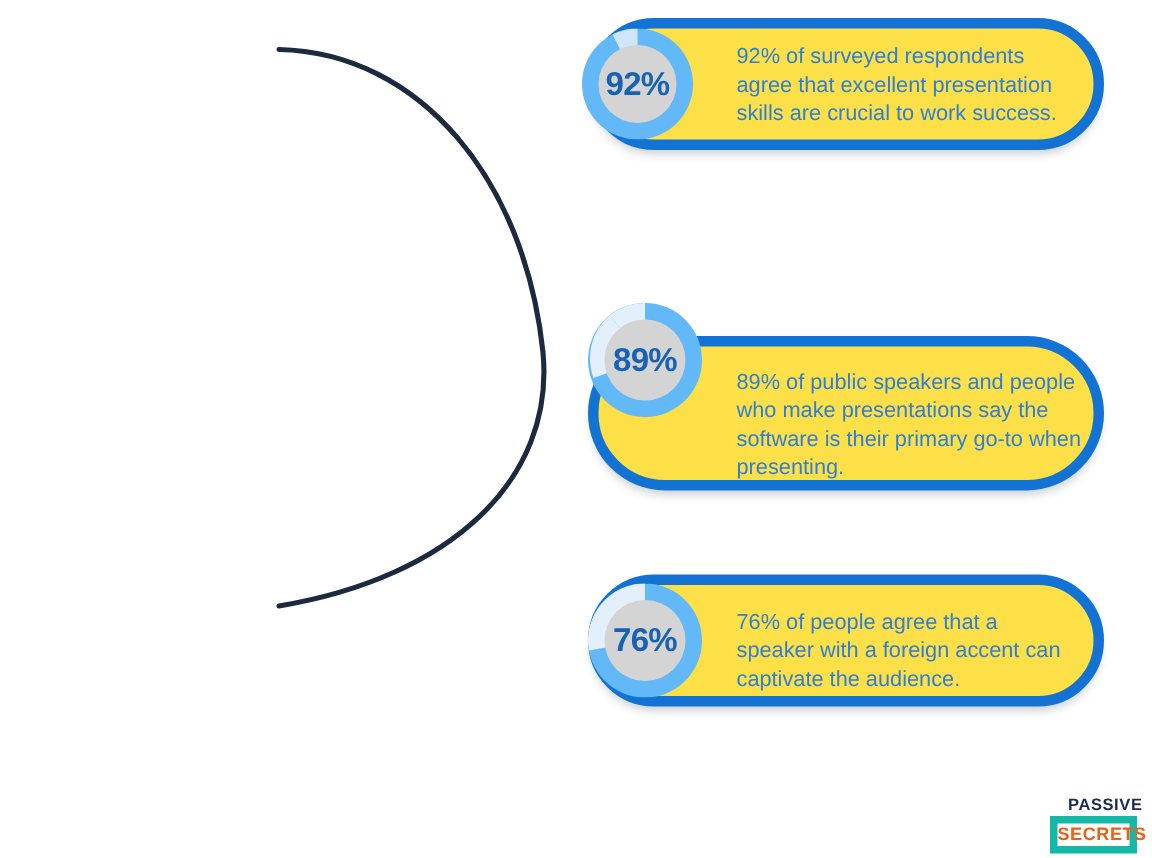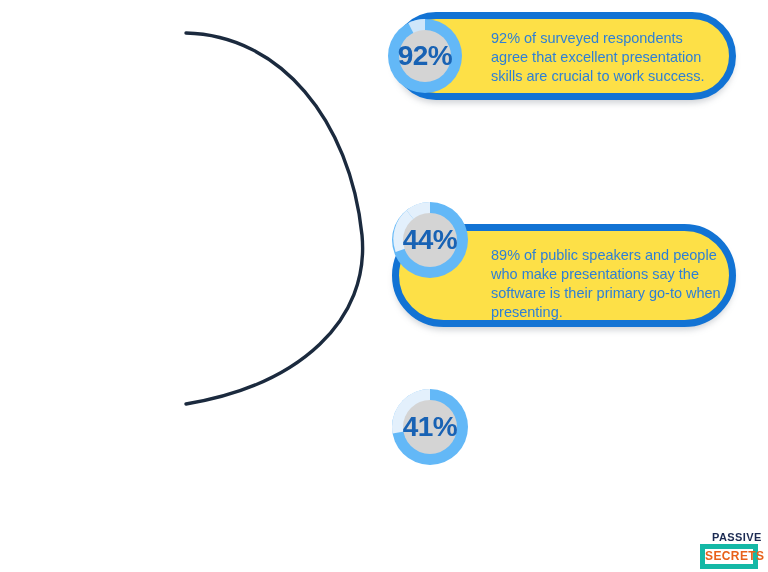--- a/index.html
+++ b/index.html
@@ -45,21 +45,21 @@
   .pill .body{
     position:absolute;
     font-size:14.5px;line-height:19px;
     color:#2E7FD6;
   }
   .mini-donut{position:absolute;}
   .mini-donut svg{display:block;}
   .mini-donut .mval{
     position:absolute;left:0;top:0;width:100%;height:100%;
     display:flex;align-items:center;justify-content:center;
-    font-size:28px;font-weight:bold;color:#1862B4;letter-spacing:-0.5px;
+    font-size:22px;font-weight:bold;color:#1862B4;letter-spacing:-0.5px;
   }
 
   
   .logo{position:absolute;left:700px;top:531px;width:58px;text-align:center;}
   .logo .top{
     font-size:11px;font-weight:bold;color:#1B2A52;letter-spacing:0.4px;
     line-height:12px;
     margin-left:12px;
   }
   .logo .boxwrap{
@@ -98,31 +98,34 @@
     <div class="body" style="left:92px;top:15px;width:244px;">89% of public speakers and people who make presentations say the software is their primary go-to when presenting.</div>
   </div>
   <div class="mini-donut" style="left:392px;top:202px;width:76px;height:76px;">
     <svg width="76" height="76" viewBox="0 0 76 76">
       <circle cx="38" cy="38" r="38" fill="#63B8F7"></circle>
 
       <path d="M38,38 L38,0 A38,38 0 0,0 14.5,8.2 Z" fill="#E3F0FC"></path>
       <path d="M38,38 L14.5,8.2 A38,38 0 0,0 3.6,50.0 Z" fill="#E3F0FC"></path>
       <circle cx="38" cy="38" r="27" fill="#D4D4D4"></circle>
     </svg>
-    <div class="mval">44%</div>
+    <div class="mval">89%</div>
   </div>
 
+  <div class="pill" style="left:392px;top:383px;width:344px;height:88px;">
+    <div class="body" style="left:92px;top:16px;width:228px;">76% of people agree that a speaker with a foreign accent can captivate the audience.</div>
+  </div>
   <div class="mini-donut" style="left:392px;top:389px;width:76px;height:76px;">
     <svg width="76" height="76" viewBox="0 0 76 76">
       <circle cx="38" cy="38" r="38" fill="#63B8F7"></circle>
 
       <path d="M38,38 L38,0 A38,38 0 0,0 0.6,44.6 Z" fill="#E3F0FC"></path>
       <circle cx="38" cy="38" r="27" fill="#D4D4D4"></circle>
     </svg>
-    <div class="mval">41%</div>
+    <div class="mval">76%</div>
   </div>
 
   <div class="logo">
     <div class="top">PASSIVE</div>
     <div class="boxwrap">
       <div class="bot">SECRETS</div>
     </div>
   </div>
 
 </div>

